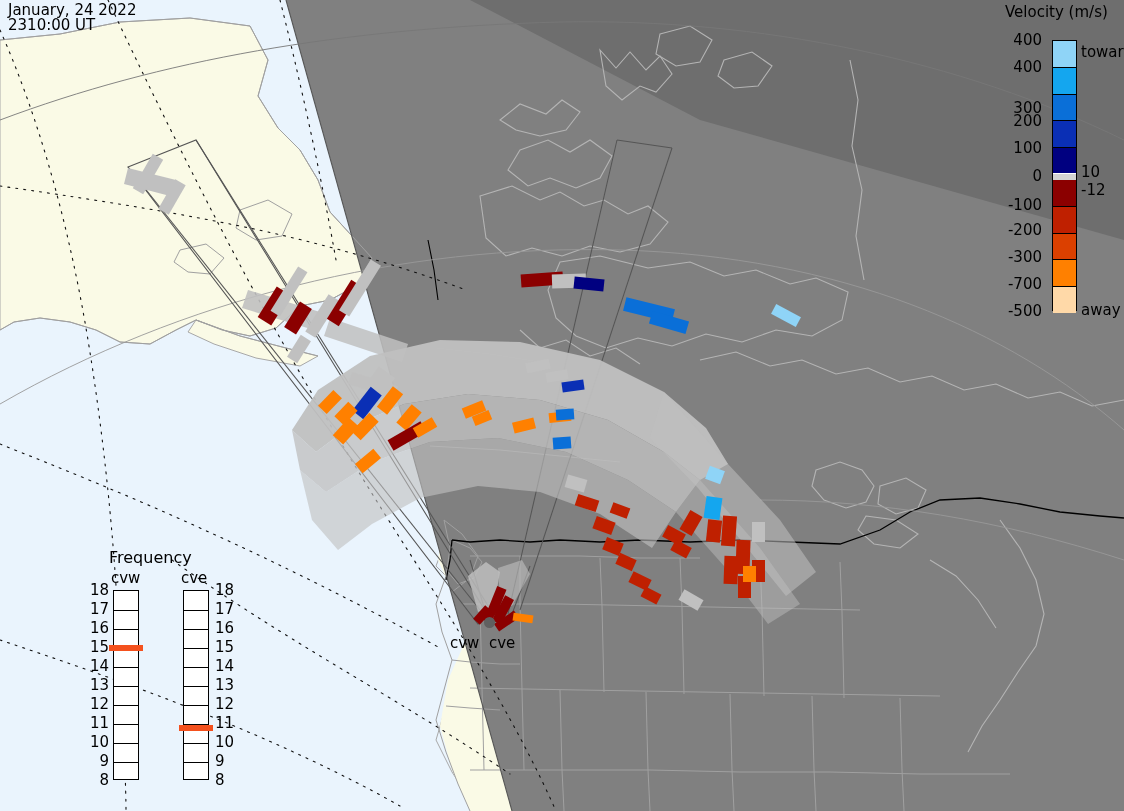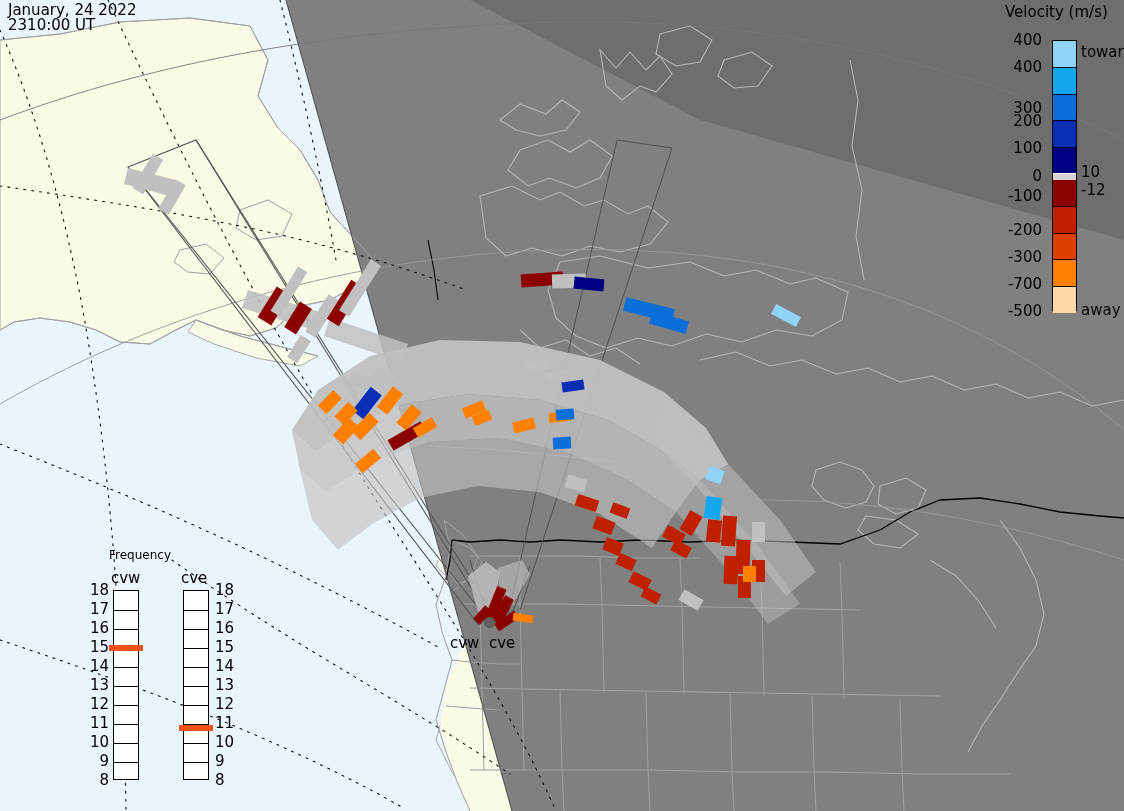--- a/index.html
+++ b/index.html
@@ -18,21 +18,21 @@
          border:1px solid #000;box-sizing:border-box;background:#fff;}
   #cbBar .seg{position:absolute;left:0;width:100%;}
   #cbBar .seg.div{border-top:1px solid #000;box-sizing:content-box;}
   .cbTick{position:absolute;right:82px;font-size:15px;color:#000;text-align:right;
           white-space:nowrap;transform:translateY(-50%);}
   .cbSide{position:absolute;left:86px;font-size:15px;color:#000;white-space:nowrap;
           transform:translateY(-50%);}
 
   
   #freqWrap{position:absolute;left:85px;top:548px;width:170px;height:240px;}
-  #freqTitle{position:absolute;left:24px;top:0px;font-size:12px;color:#000;white-space:nowrap;}
+  #freqTitle{position:absolute;left:24px;top:0px;font-size:16px;color:#000;white-space:nowrap;}
   .fqName{position:absolute;top:21px;font-size:15px;color:#000;white-space:nowrap;}
   .fqBar{position:absolute;top:42px;width:26px;height:190px;border:1.6px solid #000;
          box-sizing:border-box;background:#fff;}
   .fqBar .tick{position:absolute;left:0;width:100%;border-top:1.4px solid #000;}
   .fqBar .marker{position:absolute;left:-5px;width:calc(100% + 10px);height:6px;
                  background:#f4511e;}
   .fqLab{position:absolute;font-size:15px;color:#000;white-space:nowrap;
          transform:translateY(-50%);}
   .fqLab.l{text-align:right;}
   .fqLab.r{text-align:left;}
@@ -308,21 +308,21 @@
         <div class="seg div" style="top: 218.2px; height: 26.4px; background: rgb(255, 128, 0);"></div>
         <div class="seg div" style="top: 244.6px; height: 26.4px; background: rgb(255, 217, 168);"></div>
       </div>
     <div id="cbTicks">
         <div class="cbTick" style="top: 40px;">400</div>
         <div class="cbTick" style="top: 67.1px;">400</div>
         <div class="cbTick" style="top: 94.2px; margin-top: 14px;">300</div>
         <div class="cbTick" style="top: 121.3px;">200</div>
         <div class="cbTick" style="top: 148.4px;">100</div>
         <div class="cbTick" style="top: 175.5px;">0</div>
-        <div class="cbTick" style="top: 196px;">-100</div>
+        <div class="cbTick" style="top: 205px;">-100</div>
         <div class="cbTick" style="top: 229.7px;">-200</div>
         <div class="cbTick" style="top: 256.8px;">-300</div>
         <div class="cbTick" style="top: 283.9px;">-700</div>
         <div class="cbTick" style="top: 311px;">-500</div>
       </div>
     <div class="cbSide" style="top:52px;">toward</div>
     <div class="cbSide" style="top:310px;">away</div>
     <div class="cbSide" style="top:172px;">10</div>
     <div class="cbSide" style="top:190px;">-12</div>
   </div>

